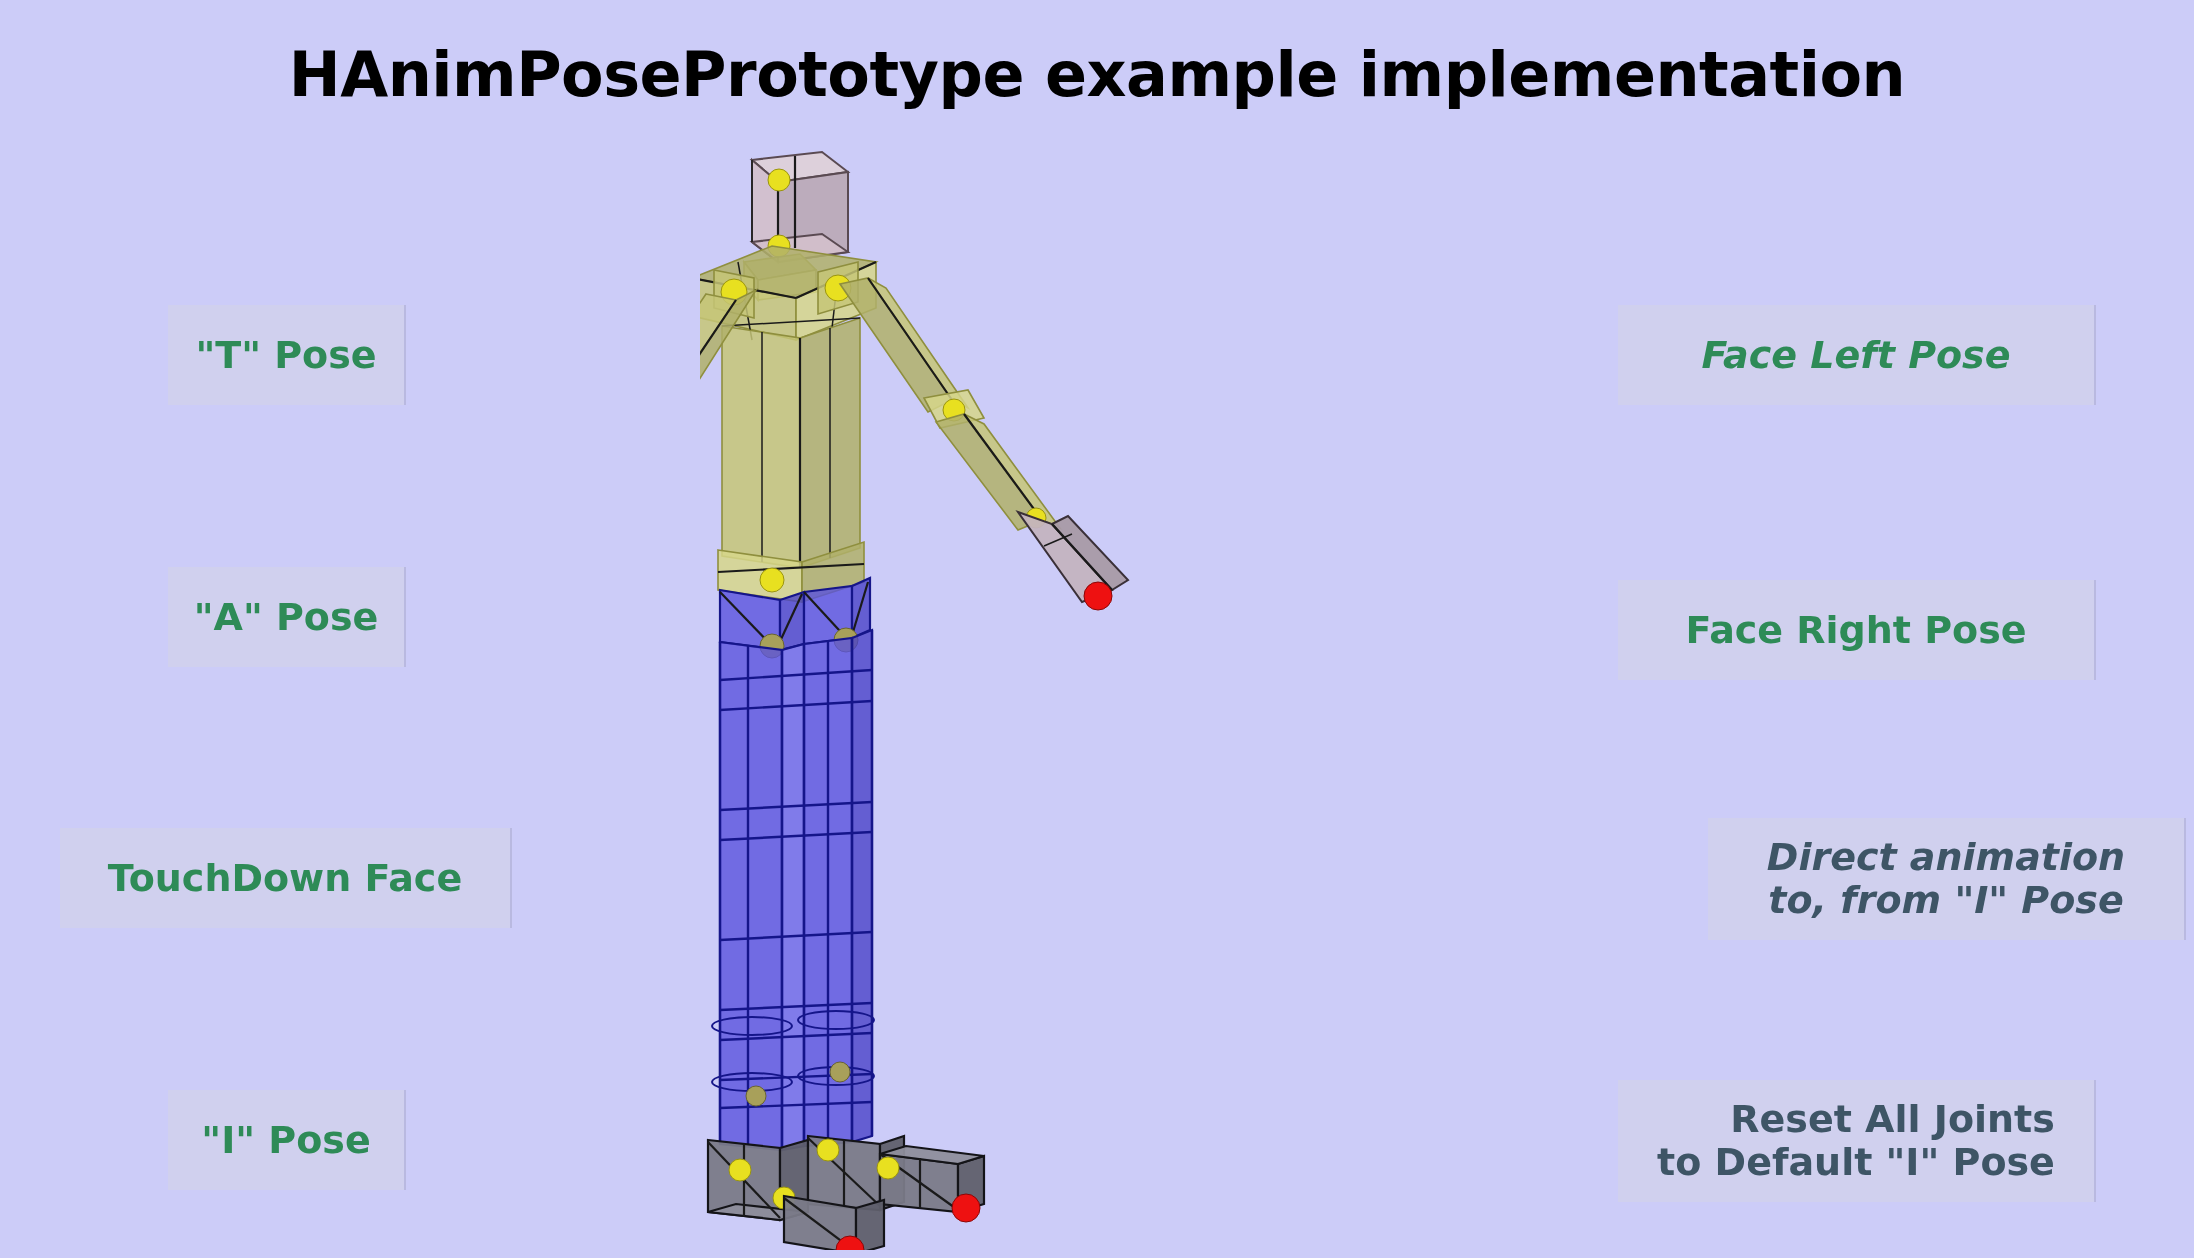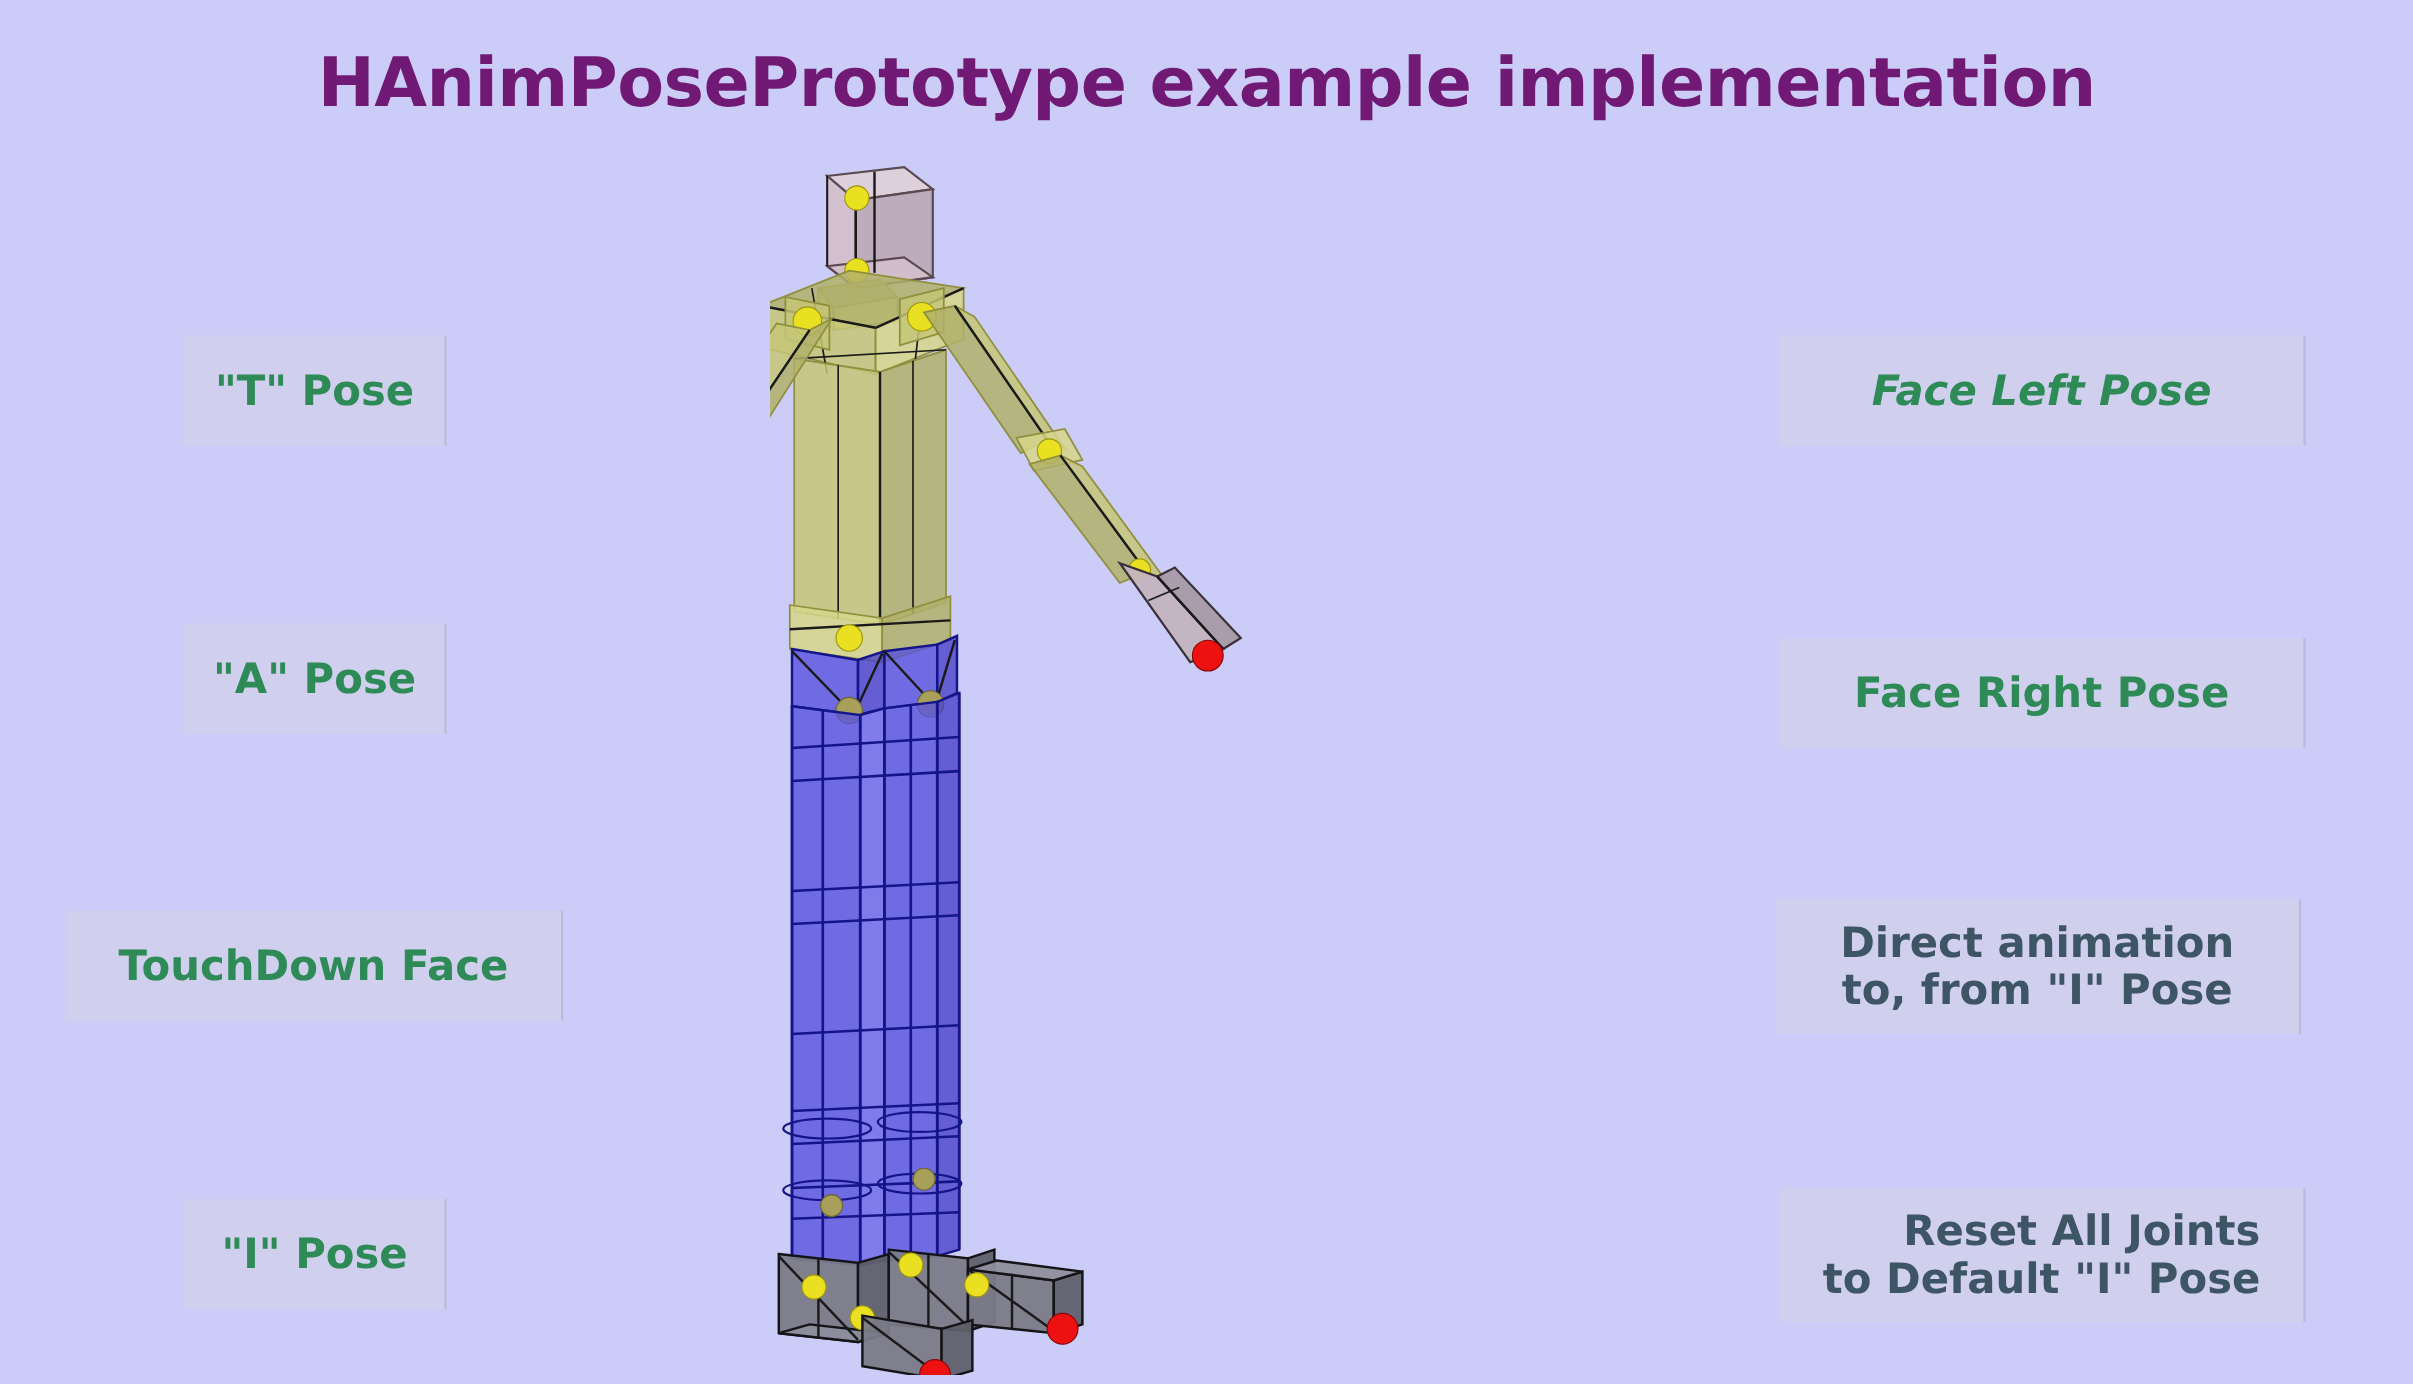--- a/index.html
+++ b/index.html
@@ -16,21 +16,21 @@
 
   
   #app-title {
     position: absolute;
     top: 38px;
     left: 0;
     width: 100%;
     text-align: center;
     font-size: 62px;
     font-weight: bold;
-    color: #701a75;
+    color: #000000;
     letter-spacing: -0.5px;
     white-space: nowrap;
   }
 
   
   .pose-button {
     position: absolute;
     background: #d0d0ee;
     border-right: 2px solid #b9b9e0;
     display: flex;
@@ -51,21 +51,21 @@
   
   .right-col { }
 
   #btn-t-pose        { left: 168px;  top: 305px;  width: 238px; height: 100px; }
   #btn-a-pose        { left: 168px;  top: 567px;  width: 238px; height: 100px; }
   #btn-touchdown     { left: 60px;   top: 828px;  width: 452px; height: 100px; }
   #btn-i-pose        { left: 168px;  top: 1090px; width: 238px; height: 100px; }
 
   #btn-face-left     { left: 1618px; top: 305px;  width: 478px; height: 100px; font-style: italic; }
   #btn-face-right    { left: 1618px; top: 580px;  width: 478px; height: 100px; }
-  #btn-direct-anim   { left: 1614px; top: 818px;  width: 478px; height: 122px; }
+  #btn-direct-anim   { left: 1708px; top: 818px;  width: 478px; height: 122px; font-style: italic; }
   #btn-reset-joints  { left: 1618px; top: 1080px; width: 478px; height: 122px; text-align: right; }
 
   
   #humanoid-viewport {
     position: absolute;
     left: 700px;
     top: 150px;
     width: 640px;
     height: 1100px;
   }

